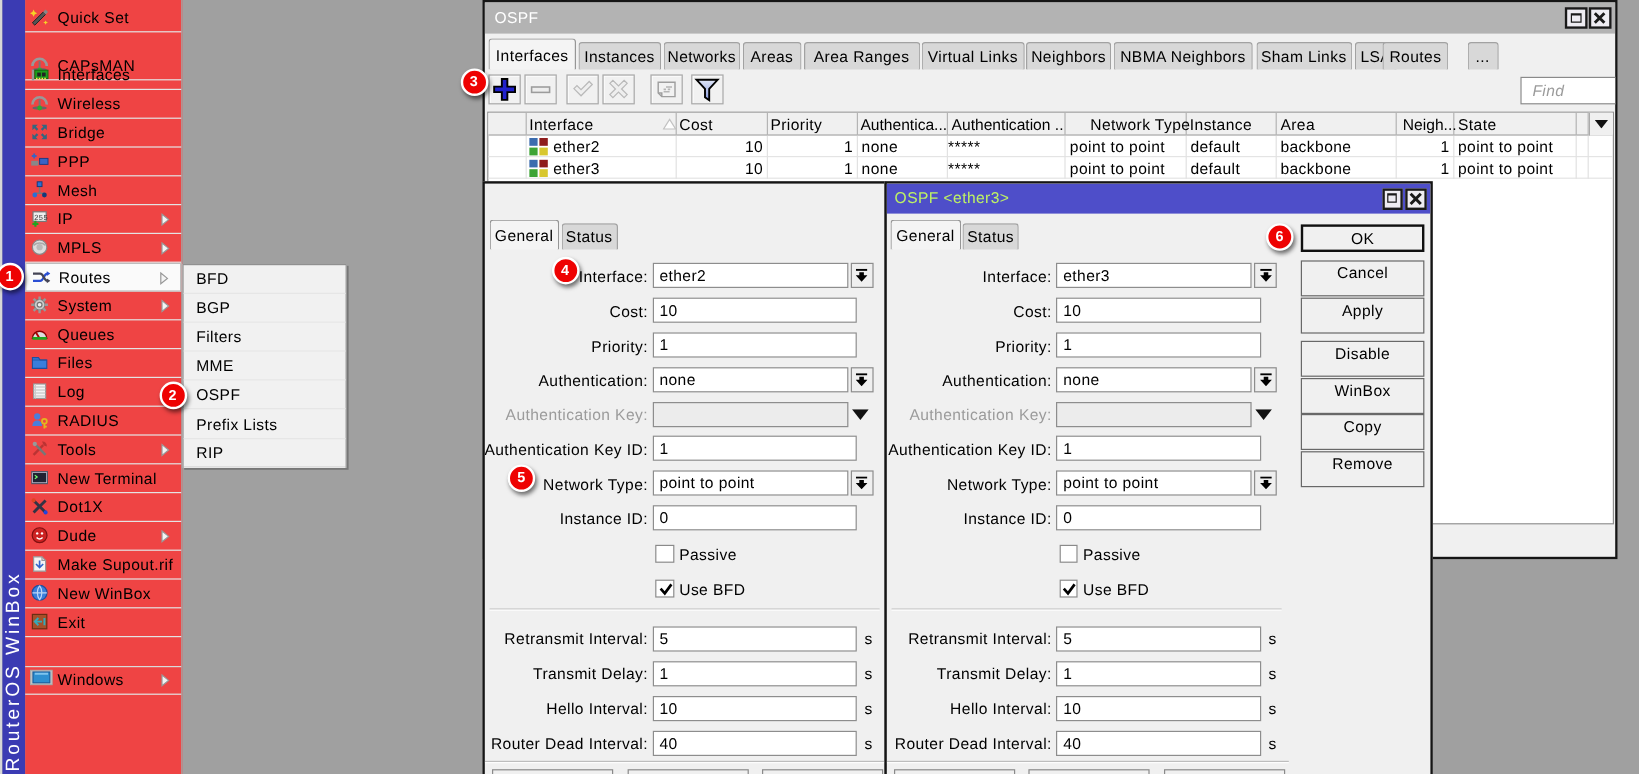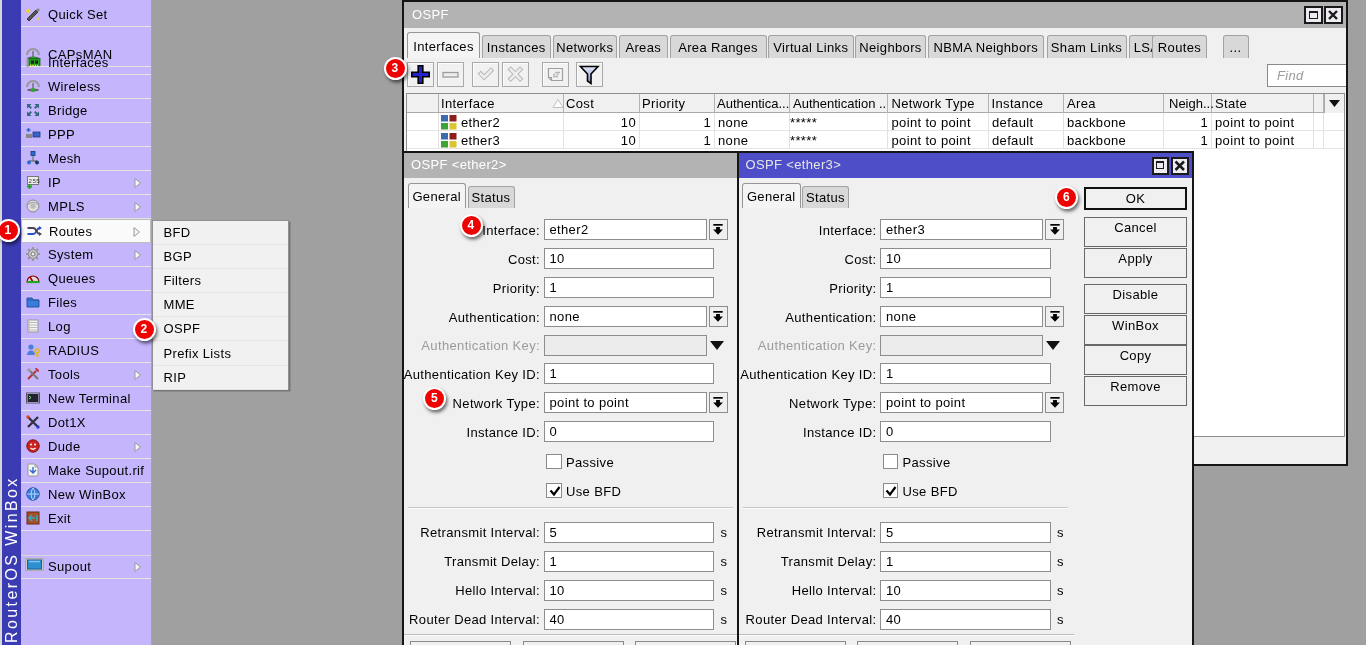--- a/index.html
+++ b/index.html
@@ -25,21 +25,21 @@
 .rline{position:absolute;width:1px;background:#e2e2e2}
 .wbtn{position:absolute;background:#eeecf2;border:2px solid #1a1a1a;box-sizing:border-box}
 .sliver{position:absolute;height:12px;background:#f0f0f0;border:1px solid #8a8a8a;box-sizing:border-box}
 </style></head>
 <body>
 
 <div class="ab" style="left:0;top:0;width:2px;height:645px;background:#d6d6d6"></div>
 <div class="ab" style="left:2px;top:0;width:19px;height:645px;background:#3b3bb3"></div>
 <div class="ab" style="left:3px;top:643px;transform:rotate(-90deg);transform-origin:0 0;color:#fff;font-size:16px;letter-spacing:2.4px;white-space:nowrap;width:300px">RouterOS WinBox</div>
 
-<div class="ab" id="menu" style="left:21px;top:0;width:131px;height:645px;background:#c4b5fd;border-right:1px solid #a5a5a5;box-sizing:border-box">
+<div class="ab" id="menu" style="left:21px;top:0;width:131px;height:645px;background:#ef4444;border-right:1px solid #a5a5a5;box-sizing:border-box">
 <div class="mi" style="top:3px;">
       <svg width="16" height="16">
         <path d="M2 13L11 4l2 2-9 9z" fill="#555" stroke="#222" stroke-width="0.8"></path>
         <path d="M11 4l2-2 2 2-2 2z" fill="#888"></path>
         <path d="M3 2l1 2 2 1-2 1-1 2-1-2-2-1 2-1z" fill="#f5d327"></path>
         <path d="M13 11l.6 1.2 1.4.6-1.4.6-.6 1.2-.6-1.2-1.4-.6 1.4-.6z" fill="#f5d327"></path>
       </svg>
       <span class="t">Quick Set</span>
     </div>
 <div class="mi" style="top:43px;">
@@ -239,21 +239,21 @@
       </svg>
       <span class="t">Exit</span>
     </div>
 <div class="ab" style="left:0;top:554.5px;width:130px;height:1px;background:#d9d9d9"></div>
 <div class="mi" style="top:555px">
       <svg width="19" height="16">
         <rect x="0.5" y="0.5" width="18" height="12" fill="#c9c9c9" stroke="#aaa"></rect>
         <rect x="2.5" y="2" width="14" height="9" fill="#2e8fd0" stroke="#1a5f9e"></rect>
         <path d="M4 3.5h11" stroke="#7fc4ee" stroke-width="1.6"></path>
       </svg>
-      <span class="t">Supout</span>
+      <span class="t">Windows</span>
       <svg class="arr" width="8" height="12">
         <path d="M1 1.5l5.5 4.5L1 10.5z" fill="#f4f4f4" stroke="#999" stroke-width="1"></path>
       </svg>
     </div>
 </div>
 
 <div class="ab" id="submenu" style="left:151.5px;top:219.5px;width:137px;height:170px;background:#f1f1f1;border:1px solid #909090;box-sizing:border-box;z-index:40;box-shadow:1.5px 1.5px 0 #777">
 <div class="smi" style="top:0px">
       <span class="t">BFD</span>
     </div>
@@ -342,21 +342,21 @@
 <div class="vline" style="left:656.5px"></div>
 <div class="vline" style="left:756.1px"></div>
 <div class="vline" style="left:804.5px"></div>
 <div class="vline" style="left:906.2px"></div>
 <div class="vline" style="left:916.0px"></div>
 <div class="hdrtxt" style="left:34.5px">Interface</div>
 <div class="hdrtxt" style="left:159.5px">Cost</div>
 <div class="hdrtxt" style="left:235.5px">Priority</div>
 <div class="hdrtxt" style="left:310.5px;width:74px;letter-spacing:0">Authentica...</div>
 <div class="hdrtxt" style="left:386.5px;width:93px;letter-spacing:0">Authentication ...</div>
-<div class="hdrtxt" style="left:485.0px">Network Type</div>
+<div class="hdrtxt" style="left:502px">Network Type</div>
 <div class="hdrtxt" style="left:585.0px">Instance</div>
 <div class="hdrtxt" style="left:660.5px">Area</div>
 <div class="hdrtxt" style="left:762.5px;width:46px;letter-spacing:0">Neigh...</div>
 <div class="hdrtxt" style="left:808.5px">State</div>
 <svg class="ab" style="left:145px;top:4px" width="12" height="11">
         <path d="M6 1.5L11 9.5H1z" fill="#fdfdfd" stroke="#c2c2c2" stroke-width="1"></path>
       </svg>
 <div class="ab" style="left:917px;top:0;width:20px;height:18.5px;background:#f0f0f0;border-left:1px solid #aaa;box-sizing:border-box">
         <svg width="11" height="7" style="position:absolute;left:4px;top:6px">
           <path d="M0 0h11L5.5 7z" fill="#111"></path>
@@ -405,21 +405,20 @@
 <div class="rline" style="left:581.5px;top:18.5px;height:36px"></div>
 <div class="rline" style="left:656.5px;top:18.5px;height:36px"></div>
 <div class="rline" style="left:756.1px;top:18.5px;height:36px"></div>
 <div class="rline" style="left:804.5px;top:18.5px;height:36px"></div>
 <div class="rline" style="left:906.2px;top:18.5px;height:36px"></div>
 <div class="rline" style="left:916.0px;top:18.5px;height:36px"></div>
 </div>
 </div>
 
 <div class="ab" id="dlg1" style="left:402px;top:151px;width:336.5px;height:500px;border:2px solid #151515;box-sizing:border-box;background:#f0f0f0;z-index:10;overflow:hidden">
-  <div class="ab" style="left:0;top:0;width:332.5px;height:24.5px;background:#b3b3b3;color:#fff;line-height:24.5px"><span style="margin-left:7px">OSPF &lt;ether2&gt;</span></div>
   <div class="tab tabact" style="left:3.5px;top:29.5px;width:58.5px;height:25px;line-height:25px">General</div>
   <div class="tab" style="left:63.5px;top:32.5px;width:47px;height:22px;line-height:21px">Status</div>
 <div class="lbl" style="left:-34px;top:69.5px;width:170px">Interface:</div>
 <div class="inp" style="left:139.5px;top:66.0px;width:163px">ether2</div>
 <div class="cbtn" style="left:304.5px;top:66.0px">
       <svg width="10" height="11" style="position:absolute;left:3.5px;top:4px">
         <rect x="0.3" y="0" width="9.4" height="1.7" fill="#000"></rect>
         <path d="M3.1 2.9h3.8v2.5h3L5 10.8l-4.9-5.4h3z" fill="#000"></path>
       </svg>
     </div>
@@ -475,21 +474,21 @@
 <div class="ab" style="left:4px;top:354.0px;width:325px;height:1px;background:#c6c6c6"></div>
 <div class="ab" style="left:4px;top:355.0px;width:325px;height:1px;background:#fdfdfd"></div>
 <div class="ab" style="left:0px;top:480.5px;width:335px;height:1px;background:#bdbdbd"></div>
 <div class="ab" style="left:0px;top:481.5px;width:335px;height:1px;background:#fdfdfd"></div>
 <div class="sliver" style="left:6px;top:487.5px;width:101px"></div>
 <div class="sliver" style="left:118.5px;top:487.5px;width:101px"></div>
 <div class="sliver" style="left:231px;top:487.5px;width:101px"></div>
 </div>
 
 <div class="ab" id="dlg2" style="left:736.5px;top:151px;width:457px;height:500px;border:2px solid #151515;box-sizing:border-box;background:#f0f0f0;z-index:20;overflow:hidden">
-  <div class="ab" style="left:0;top:0;width:453px;height:24.5px;background:#4e4ec9;color:#e5e5e5;line-height:24.5px"><span style="margin-left:7px">OSPF &lt;ether3&gt;</span></div>
+  <div class="ab" style="left:0;top:0;width:453px;height:24.5px;background:#4e4ec9;color:#bef264;line-height:24.5px"><span style="margin-left:7px">OSPF &lt;ether3&gt;</span></div>
   <div class="wbtn" style="left:413px;top:4px;width:17.5px;height:17.5px">
       <div class="ab" style="left:2.7px;top:2.2px;width:8.3px;height:8px;border:1.7px solid #1a1a1a;border-top-width:2.6px;box-sizing:border-box"></div>
     </div>
   <div class="wbtn" style="left:432.5px;top:4px;width:17.5px;height:17.5px">
       <svg width="13.5" height="13.5" style="position:absolute;left:0;top:0">
         <path d="M2.5 2.5L11 11M11 2.5L2.5 11" stroke="#1a1a1a" stroke-width="2.5"></path>
       </svg>
     </div>
   <div class="tab tabact" style="left:3.5px;top:29.5px;width:58.5px;height:25px;line-height:25px">General</div>
   <div class="tab" style="left:63.5px;top:32.5px;width:47px;height:22px;line-height:21px">Status</div>

